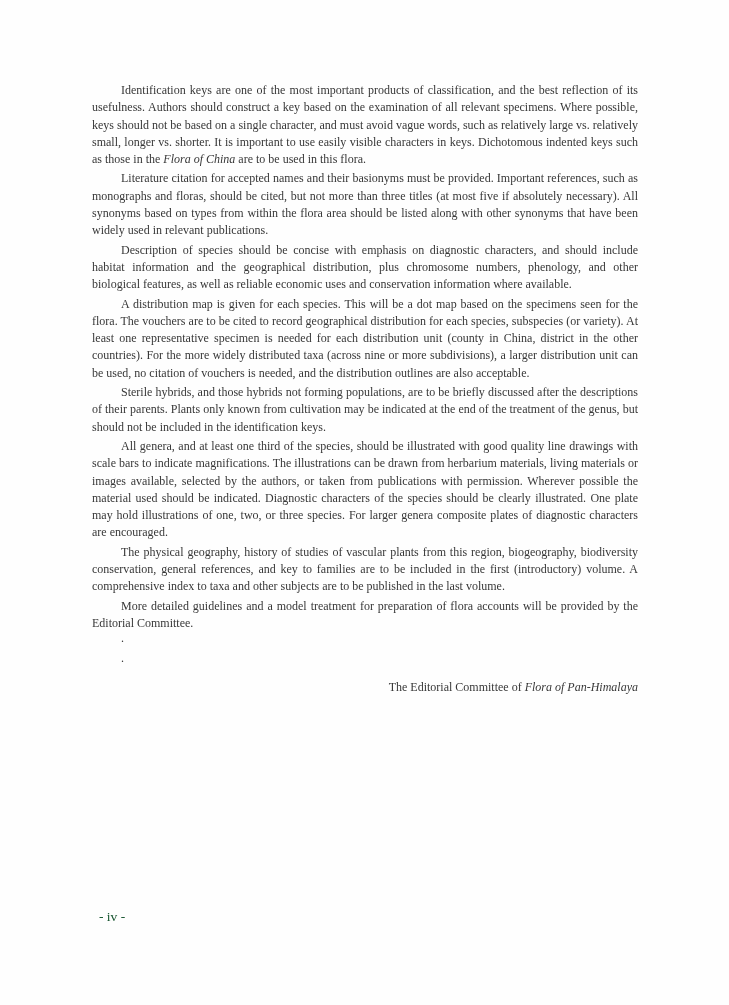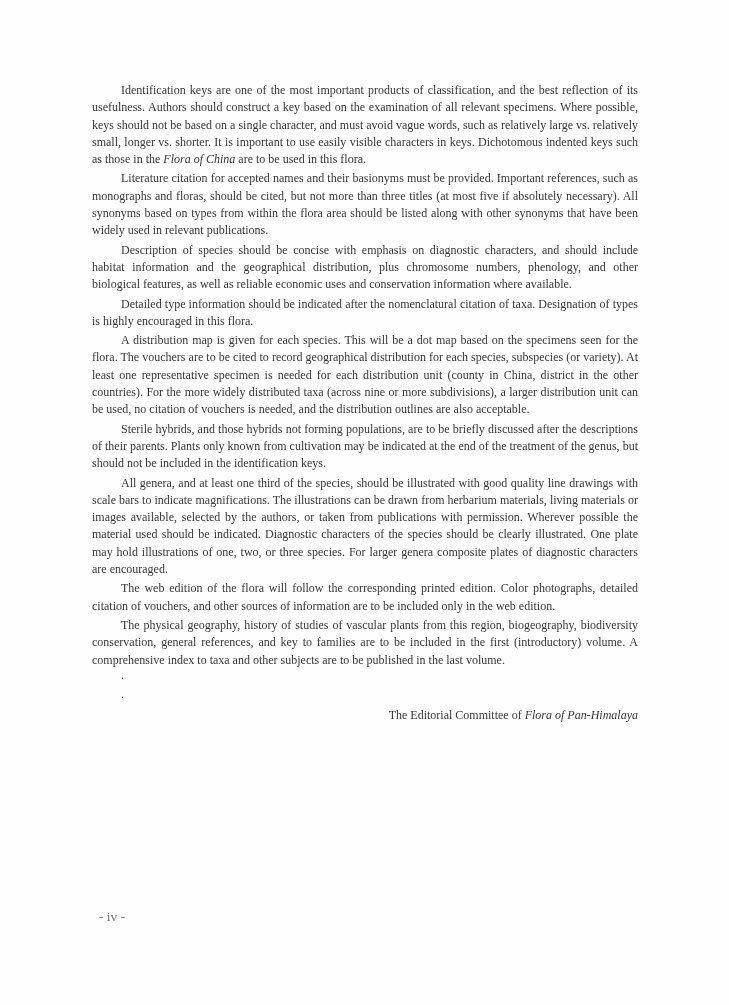--- a/index.html
+++ b/index.html
@@ -31,45 +31,44 @@
   }
   .text-block p.dot-line {
     text-align: left;
   }
   .text-block p.dot-line.first-dot {
     margin-top: -4px;
   }
   .text-block p.signature-line {
     text-align: right;
     text-indent: 0;
-    margin-top: 4px;
+    margin-top: 12px;
   }
   .page-number {
     position: absolute;
     left: 99px;
     top: 908px;
     font-size: 13.5px;
     line-height: 17px;
-    color: #737373;
+    color: #14532d;
   }
   i { font-style: italic; }
 </style>
 </head>
 <body>
 
 <div class="page">
   <div class="text-block">
 
   <p><span>Identification keys are one of the most important products of classification, and the best reflection of its usefulness. Authors should construct a key based on the examination of all relevant specimens. Where possible, keys should not be based on a single character, and must avoid vague words, such as relatively large vs. relatively small, longer vs. shorter. It is important to use easily visible characters in keys. Dichotomous indented keys such as those in the </span><i>Flora of China</i><span> are to be used in this flora.</span></p>
       <p><span>Literature citation for accepted names and their basionyms must be provided. Important references, such as monographs and floras, should be cited, but not more than three titles (at most five if absolutely necessary). All synonyms based on types from within the flora area should be listed along with other synonyms that have been widely used in relevant publications.</span></p>
       <p><span>Description of species should be concise with emphasis on diagnostic characters, and should include habitat information and the geographical distribution, plus chromosome numbers, phenology, and other biological features, as well as reliable economic uses and conservation information where available.</span></p>
-      <p><span>Detailed type information should be indicated after the nomenclatural citation of taxa. Designation of types is highly encouraged in this flora.</span></p>
       <p><span>A distribution map is given for each species. This will be a dot map based on the specimens seen for the flora. The vouchers are to be cited to record geographical distribution for each species, subspecies (or variety). At least one representative specimen is needed for each distribution unit (county in China, district in the other countries). For the more widely distributed taxa (across nine or more subdivisions), a larger distribution unit can be used, no citation of vouchers is needed, and the distribution outlines are also acceptable.</span></p>
       <p><span>Sterile hybrids, and those hybrids not forming populations, are to be briefly discussed after the descriptions of their parents. Plants only known from cultivation may be indicated at the end of the treatment of the genus, but should not be included in the identification keys.</span></p>
       <p><span>All genera, and at least one third of the species, should be illustrated with good quality line drawings with scale bars to indicate magnifications. The illustrations can be drawn from herbarium materials, living materials or images available, selected by the authors, or taken from publications with permission. Wherever possible the material used should be indicated. Diagnostic characters of the species should be clearly illustrated. One plate may hold illustrations of one, two, or three species. For larger genera composite plates of diagnostic characters are encouraged.</span></p>
-      <p><span>The web edition of the flora will follow the corresponding printed edition. Color photographs, detailed citation of vouchers, and other sources of information are to be included only in the web edition.</span></p>
       <p><span>The physical geography, history of studies of vascular plants from this region, biogeography, biodiversity conservation, general references, and key to families are to be included in the first (introductory) volume. A comprehensive index to taxa and other subjects are to be published in the last volume.</span></p>
+      <p><span>More detailed guidelines and a model treatment for preparation of flora accounts will be provided by the Editorial Committee.</span></p>
       <p class="dot-line first-dot"><span>.</span></p>
       <p class="dot-line"><span>.</span></p>
       <p class="signature-line"><span>The Editorial Committee of </span><i>Flora of Pan-Himalaya</i></p>
     </div>
   <div class="page-number">- iv -</div>
 </div>
 
 </body></html>

